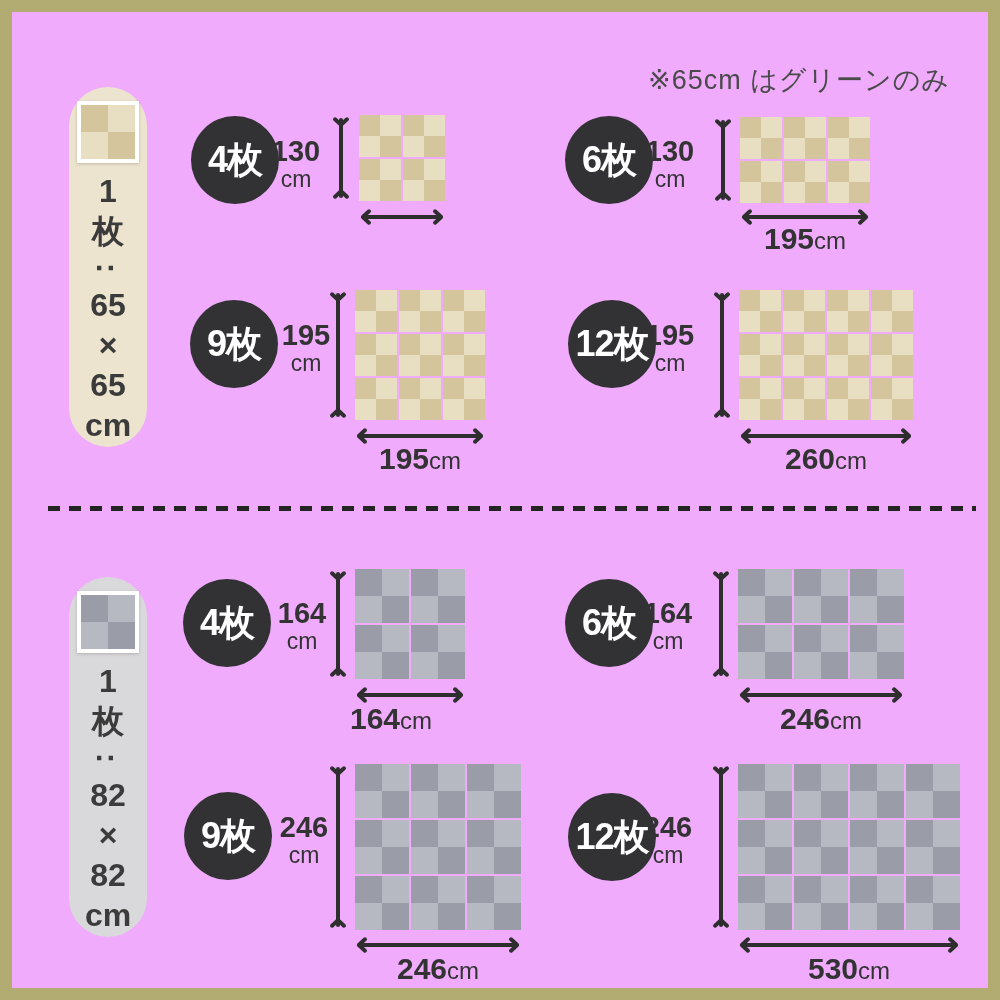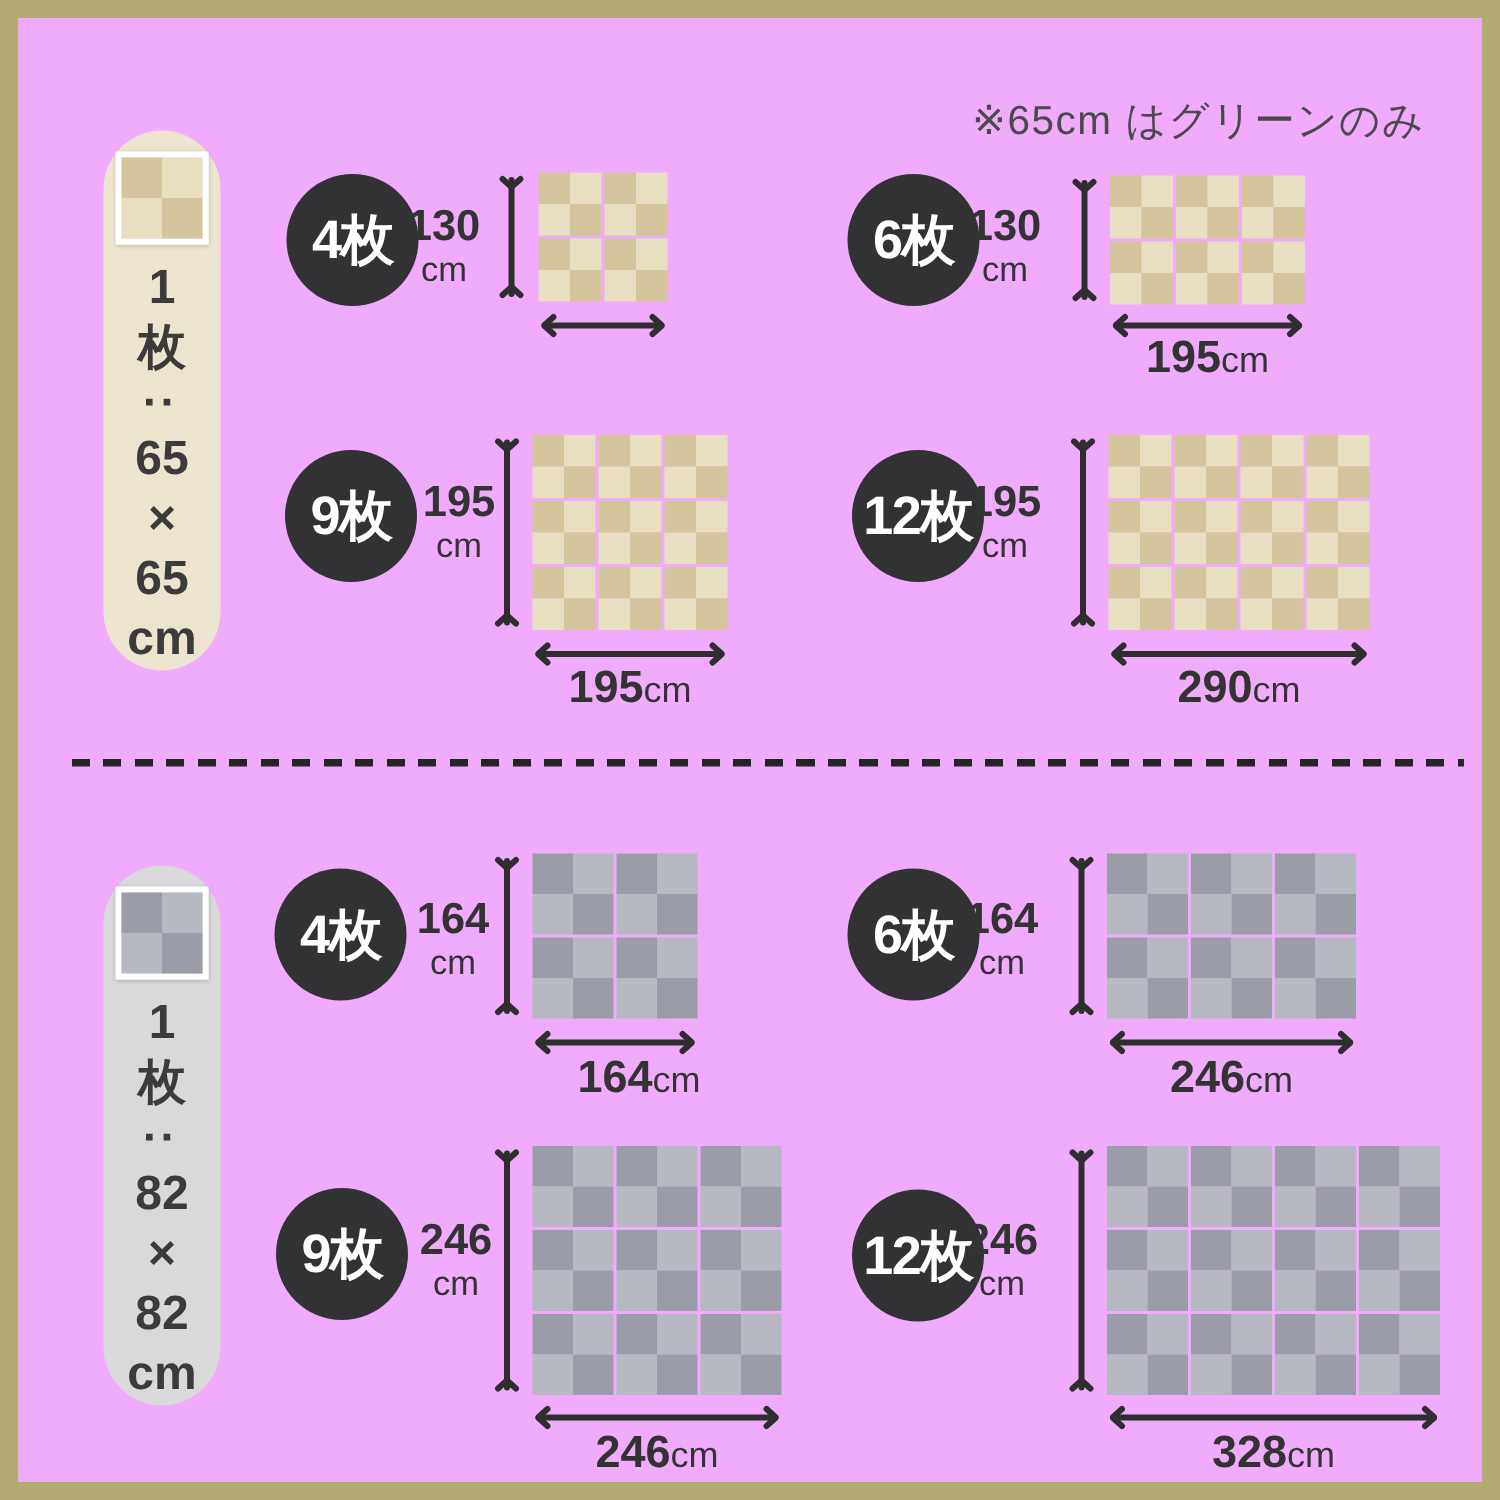--- a/index.html
+++ b/index.html
@@ -80,21 +80,21 @@
   
   #t4-c{left:179px;top:104px} #t4-vl{left:248px;top:124px} #t4-va{left:320px;top:103px;height:86px}
   #t4-m{left:347px;top:103px} #t4-ha{left:347px;top:196px;width:86px} #t4-hl{left:320px;top:210px}
   #t6-c{left:553px;top:104px} #t6-vl{left:622px;top:124px} #t6-va{left:702px;top:105px;height:86px}
   #t6-m{left:728px;top:105px} #t6-ha{left:728px;top:196px;width:130px} #t6-hl{left:723px;top:210px}
   #t9-c{left:178px;top:288px} #t9-vl{left:258px;top:308px} #t9-va{left:317px;top:278px;height:130px}
   #t9-m{left:343px;top:278px} #t9-ha{left:343px;top:415px;width:130px} #t9-hl{left:338px;top:430px}
   #t12-c{left:556px;top:288px} #t12-vl{left:622px;top:308px} #t12-va{left:701px;top:278px;height:130px}
   #t12-m{left:727px;top:278px} #t12-ha{left:727px;top:415px;width:174px} #t12-hl{left:744px;top:430px}
   #b4-c{left:171px;top:567px} #b4-vl{left:254px;top:586px} #b4-va{left:317px;top:557px;height:110px}
-  #b4-m{left:343px;top:557px} #b4-ha{left:343px;top:674px;width:110px} #b4-hl{left:344px;top:690px}
+  #b4-m{left:343px;top:557px} #b4-ha{left:343px;top:674px;width:110px} #b4-hl{left:309px;top:690px}
   #b6-c{left:553px;top:567px} #b6-vl{left:620px;top:586px} #b6-va{left:700px;top:557px;height:110px}
   #b6-m{left:726px;top:557px} #b6-ha{left:726px;top:674px;width:166px} #b6-hl{left:739px;top:690px}
   #b9-c{left:172px;top:780px} #b9-vl{left:256px;top:800px} #b9-va{left:317px;top:752px;height:166px}
   #b9-m{left:343px;top:752px} #b9-ha{left:343px;top:924px;width:166px} #b9-hl{left:356px;top:940px}
   #b12-c{left:556px;top:781px} #b12-vl{left:620px;top:800px} #b12-va{left:700px;top:752px;height:166px}
   #b12-m{left:726px;top:752px} #b12-ha{left:726px;top:924px;width:222px} #b12-hl{left:767px;top:940px}
 </style>
 </head>
 <body>
 
@@ -395,21 +395,21 @@
         <span class="cell l"></span>
         <span class="cell d"></span>
       </div>
     </div>
   <div class="abs ha" id="t12-ha">
       <i class="hl"></i>
       <span class="sh"></span>
       <i class="hr"></i>
     </div>
   <div class="abs dim-h" id="t12-hl">
-    <span class="num">290</span><span class="unit">cm</span>
+    <span class="num">260</span><span class="unit">cm</span>
   </div>
 
   <div class="abs divider"></div>
 
   <div class="abs circle" id="b4-c">4枚</div>
   <div class="abs dim-v" id="b4-vl">
     <span class="num">164</span>
     <span class="unit">cm</span>
   </div>
   <div class="abs va" id="b4-va">
@@ -667,16 +667,16 @@
         <span class="cell l"></span>
         <span class="cell d"></span>
       </div>
     </div>
   <div class="abs ha" id="b12-ha">
       <i class="hl"></i>
       <span class="sh"></span>
       <i class="hr"></i>
     </div>
   <div class="abs dim-h" id="b12-hl">
-    <span class="num">328</span><span class="unit">cm</span>
+    <span class="num">530</span><span class="unit">cm</span>
   </div>
 
 </div>
 
 </body></html>

